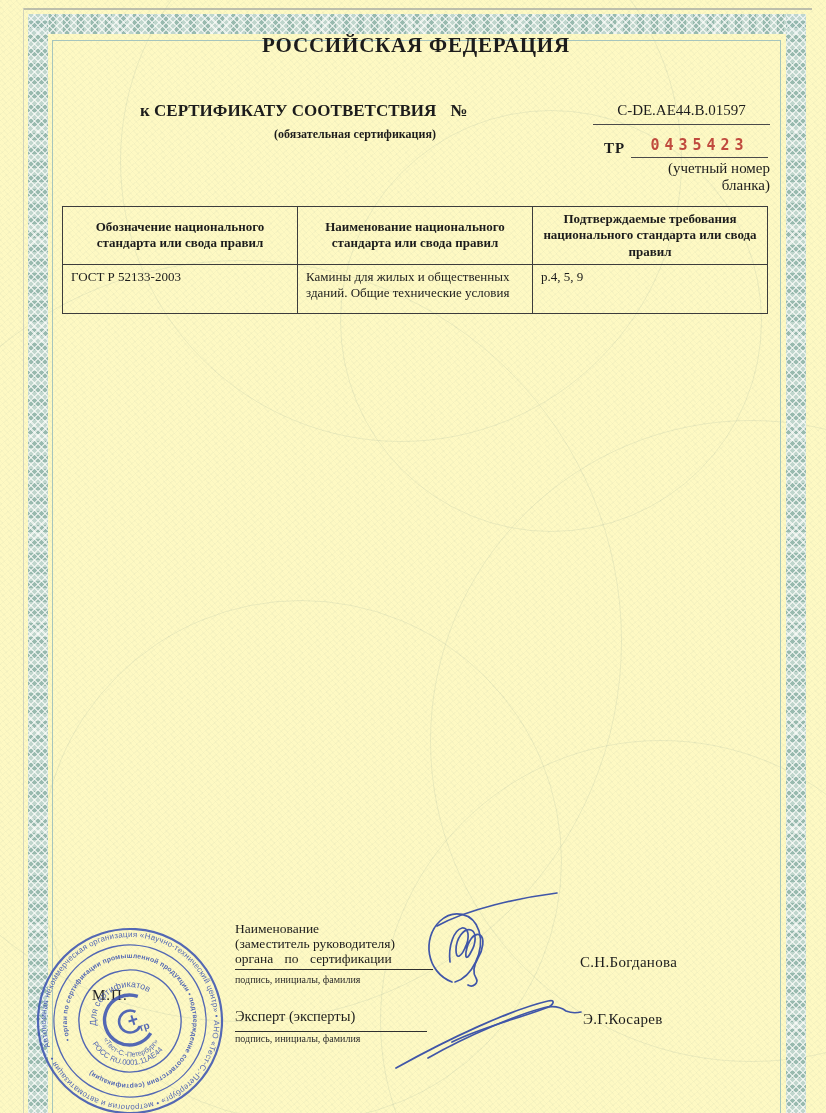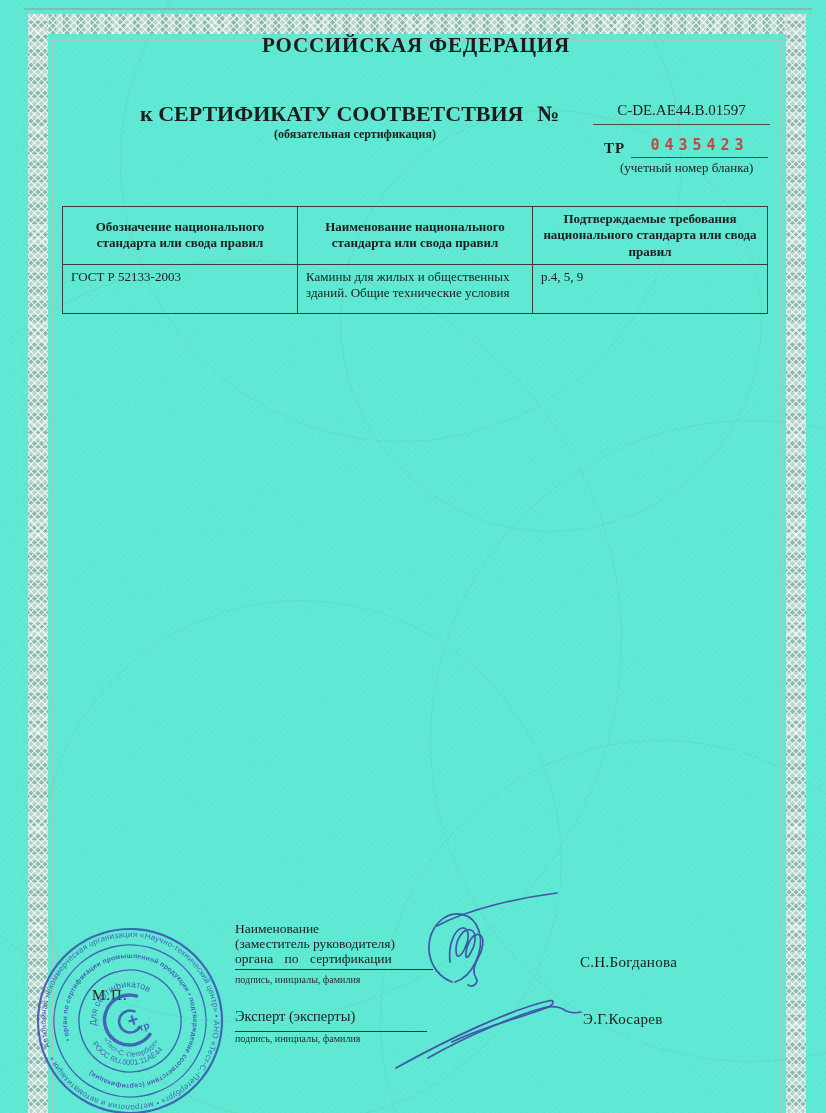--- a/index.html
+++ b/index.html
@@ -1,18 +1,18 @@
 <!DOCTYPE html>
 <html><head>
 <meta charset="utf-8">
 <style>
   html,body{margin:0;padding:0;background:#e8e8e8;}
   .page{
     position:relative;width:826px;height:1113px;margin:0 auto;
-    background:#5eead4;overflow:hidden;
+    background:#fef9c3;overflow:hidden;
     font-family:"Liberation Serif", serif;color:#1c1c1c;
   }
   
   .hatch{position:absolute;inset:0;pointer-events:none;}
   .hatch.h1{background:repeating-linear-gradient(48deg, rgba(128,150,144,0.05) 0 1px, rgba(0,0,0,0) 1px 4px);}
   .hatch.h2{background:repeating-linear-gradient(-41deg, rgba(128,150,144,0.05) 0 1px, rgba(0,0,0,0) 1px 5px);}
   .wm{position:absolute;border:1px solid rgba(118,146,140,0.14);border-radius:50%;pointer-events:none;}
   
   .scan-top{position:absolute;left:24px;top:8px;width:788px;height:2px;background:#9aa09e;opacity:.65;}
   .scan-left{position:absolute;left:23px;top:8px;width:1px;height:1105px;background:#b5bbb9;opacity:.6;}
@@ -30,31 +30,31 @@
       repeating-linear-gradient(-45deg, rgba(255,255,255,.65) 0 1.5px, rgba(255,255,255,0) 1.5px 5px),
       repeating-linear-gradient(180deg, #bdd5ce 0 7px, #93b7ae 7px 14px);
   }
   .inner-line{position:absolute;left:52px;top:40px;width:727px;height:1073px;
     border-top:1px solid #a6c5bd;border-left:1px solid #a6c5bd;border-right:1px solid #a6c5bd;}
   
   .country{position:absolute;left:52px;top:33px;width:728px;text-align:center;
     font-size:21px;font-weight:bold;letter-spacing:.8px;}
   .doctype{position:absolute;left:140px;top:79px;width:500px;text-align:center;
     font-size:15px;font-weight:bold;letter-spacing:.5px;}
-  .certline{position:absolute;left:140px;top:101px;font-size:22px;font-weight:bold;white-space:nowrap;}
+  .certline{position:absolute;left:140px;top:101px;font-size:17px;font-weight:bold;white-space:nowrap;}
   .certline .nosign{margin-left:14px;}
   .certnum{position:absolute;left:593px;top:102px;width:177px;height:22px;text-align:center;
     font-size:15px;border-bottom:1px solid #4a4a4a;}
   .certkind{position:absolute;left:140px;top:127px;width:430px;text-align:center;
     font-size:12px;font-weight:bold;}
   .trlabel{position:absolute;left:604px;top:140px;font-size:15px;font-weight:bold;letter-spacing:1px;}
   .blanknum{position:absolute;left:631px;top:136px;width:137px;height:21px;text-align:center;
     font-family:"DejaVu Sans Mono", monospace;font-size:15px;font-weight:bold;
     letter-spacing:5px;color:#c04a3e;border-bottom:1px solid #4a4a4a;}
-  .blankcap{position:absolute;left:620px;top:160px;width:150px;text-align:left;font-size:13px;}
+  .blankcap{position:absolute;left:620px;top:160px;width:150px;text-align:right;font-size:15px;}
   
   .intro{position:absolute;left:60px;top:172px;width:710px;text-align:center;
     font-size:13.5px;font-weight:bold;line-height:1.15;}
   
   table.std{position:absolute;left:62px;top:206px;width:706px;border-collapse:collapse;
     table-layout:fixed;font-size:13px;}
   table.std th, table.std td{border:1.5px solid #3c3c3c;padding:4px 8px;line-height:1.25;}
   table.std th{font-weight:bold;text-align:center;vertical-align:middle;height:48px;}
   table.std td{vertical-align:top;text-align:left;}
   td.c1{width:196px;} td.c2{width:262px;} td.c3{width:248px;}

